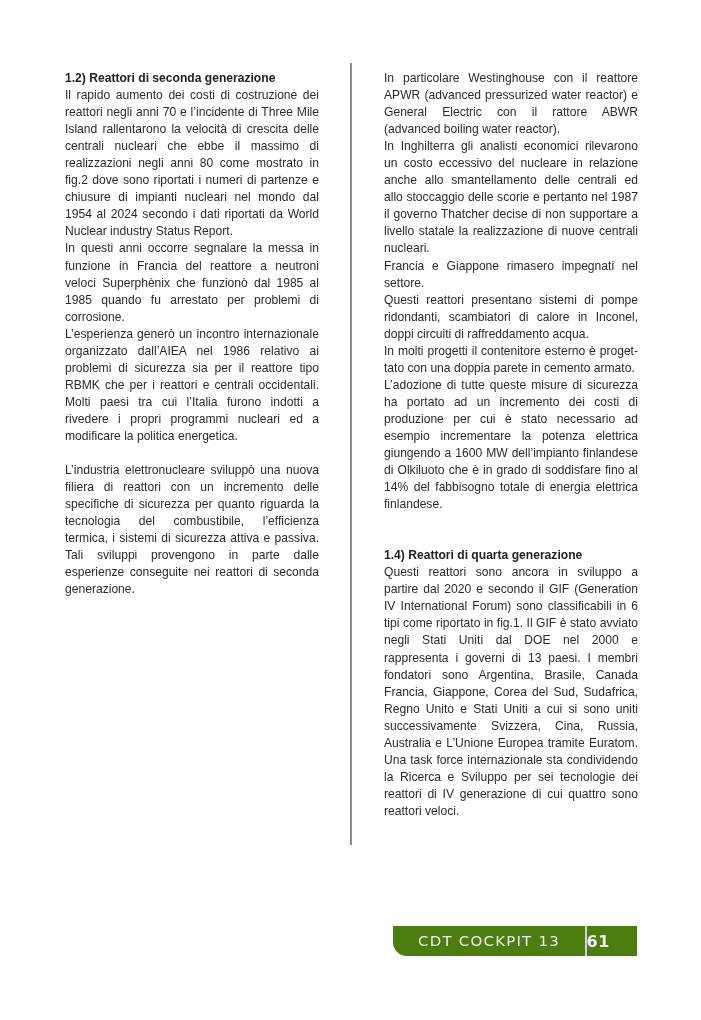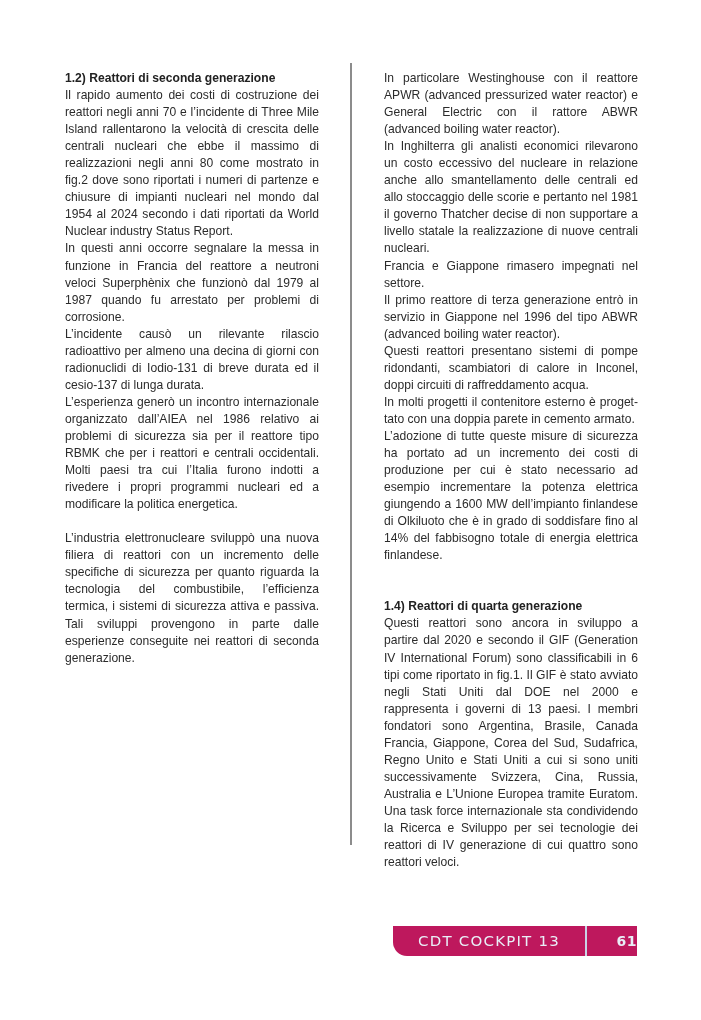--- a/index.html
+++ b/index.html
@@ -27,49 +27,47 @@
     position: absolute; left: 393px; top: 926px; width: 244px; height: 30px;
     background: #1d4587; border-bottom-left-radius: 14px; display: flex; align-items: center;
   }
   .footer-title {
     flex: 0 0 192px; text-align: center; color: #e9eef7;
     font-family: "DejaVu Sans", sans-serif; font-size: 15px; letter-spacing: 1.2px; font-weight: normal;
     transform: scaleY(0.9);
   }
   .footer-sep { width: 1.5px; height: 30px; background: #c9d3e6; }
   .footer-page {
-    flex: 1; text-align: right; color: #e9eef7;
-    font-family: "DejaVu Sans", sans-serif; font-size: 14px; font-weight: bold; letter-spacing: 0.5px;
+    flex: 1; text-align: left; color: #e9eef7;
+    font-family: "DejaVu Sans", sans-serif; font-size: 16px; font-weight: bold; letter-spacing: 0.5px;
   }
 </style>
 </head>
 <body>
 
 <div class="col col-left">
   <h2>1.2) Reattori di seconda generazione</h2>
   <p>Il rapido aumento dei costi di costruzione dei reattori negli anni 70 e l’incidente di Three Mile Island rallentarono la velocità di crescita delle centrali nucleari che ebbe il massimo di realizzazioni negli anni 80 come mostrato in fig.2 dove sono riportati i numeri di partenze e chiusure di impianti nucleari nel mondo dal 1954 al 2024 secondo i dati riportati da World Nuclear industry Status Report.</p>
-  <p>In questi anni occorre segnalare la messa in funzione in Francia del reattore a neutroni veloci Superphènix che funzionò dal 1979 al 1987 quando fu arrestato per problemi di corrosione.</p>
-  <p>L’incidente causò un rilevante rilascio radioattivo per almeno una decina di giorni con radionuclidi di Iodio-131 di breve durata ed il cesio-137 di lunga durata.</p>
+  <p>In questi anni occorre segnalare la messa in funzione in Francia del reattore a neutroni veloci Superphènix che funzionò dal 1985 al 1985 quando fu arrestato per problemi di corrosione.</p>
   <p>L’esperienza generò un incontro internazio­nale organizzato dall’AIEA nel 1986 relativo ai problemi di sicurezza sia per il reattore tipo RBMK che per i reattori e centrali occidentali. Molti paesi tra cui l’Italia furono indotti a rivedere i propri programmi nucleari ed a modificare la politica energetica.</p>
   <div class="gap"></div>
   <p>L’industria elettronucleare sviluppò una nuova filiera di reattori con un incremento delle specifiche di sicurezza per quanto riguarda la tecnologia del combustibile, l’efficienza termica, i sistemi di sicurezza attiva e passiva. Tali sviluppi provengono in parte dalle esperienze conseguite nei reattori di seconda generazione.</p>
 </div>
 
 <div class="divider"></div>
 
 <div class="col col-right">
   <p>In particolare Westinghouse con il reattore APWR (advanced pressurized water reactor) e General Electric con il rattore ABWR (advanced boiling water reactor).</p>
-  <p>In Inghilterra gli analisti economici rilevarono un costo eccessivo del nucleare in relazione anche allo smantellamento delle centrali ed allo stoccaggio delle scorie e pertanto nel 1981 il governo Thatcher decise di non supportare a livello statale la realizzazione di nuove centrali nucleari.</p>
+  <p>In Inghilterra gli analisti economici rilevarono un costo eccessivo del nucleare in relazione anche allo smantellamento delle centrali ed allo stoccaggio delle scorie e pertanto nel 1987 il governo Thatcher decise di non supportare a livello statale la realizzazione di nuove centrali nucleari.</p>
   <p>Francia e Giappone rimasero impegnati nel settore.</p>
-  <p>Il primo reattore di terza generazione entrò in servizio in Giappone nel 1996 del tipo ABWR (advanced boiling water reactor).</p>
   <p>Questi reattori presentano sistemi di pompe ridondanti, scambiatori di calore in Inconel, doppi circuiti di raffreddamento acqua.</p>
   <p>In molti progetti il contenitore esterno è proget­tato con una doppia parete in cemento armato.</p>
   <p>L’adozione di tutte queste misure di sicurez­za ha portato ad un incremento dei costi di produzione per cui è stato necessario ad esempio incrementare la potenza elettrica giungendo a 1600 MW dell’impianto finlande­se di Olkiluoto che è in grado di soddisfare fino al 14% del fabbisogno totale di energia elettrica finlandese.</p>
   <div class="gap-lg"></div>
   <h2>1.4) Reattori di quarta generazione</h2>
   <p>Questi reattori sono ancora in sviluppo a partire dal 2020 e secondo il GIF (Generation IV International Forum) sono classificabili in 6 tipi come riportato in fig.1. Il GIF è stato avviato negli Stati Uniti dal DOE nel 2000 e rappresenta i governi di 13 paesi. I membri fondatori sono Argentina, Brasile, Canada Francia, Giappone, Corea del Sud, Sudafri­ca, Regno Unito e Stati Uniti a cui si sono uniti successivamente Svizzera, Cina, Russia, Australia e L’Unione Europea tramite Euratom. Una task force internazionale sta condividendo la Ricerca e Sviluppo per sei tecnologie dei reattori di IV generazione di cui quattro sono reattori veloci.</p>
 </div>
 
-<div class="footer" style="background: #be185d;">
+<div class="footer" style="background: #4d7c0f;">
   <span class="footer-title">CDT COCKPIT 13</span>
   <span class="footer-sep"></span>
   <span class="footer-page">61</span>
 </div>
 
 </body></html>

